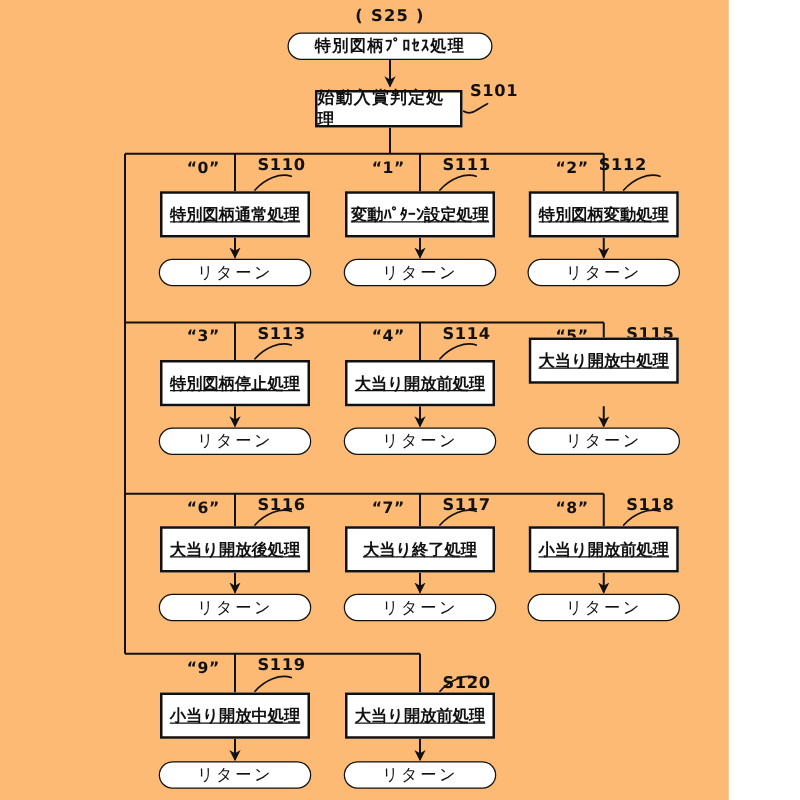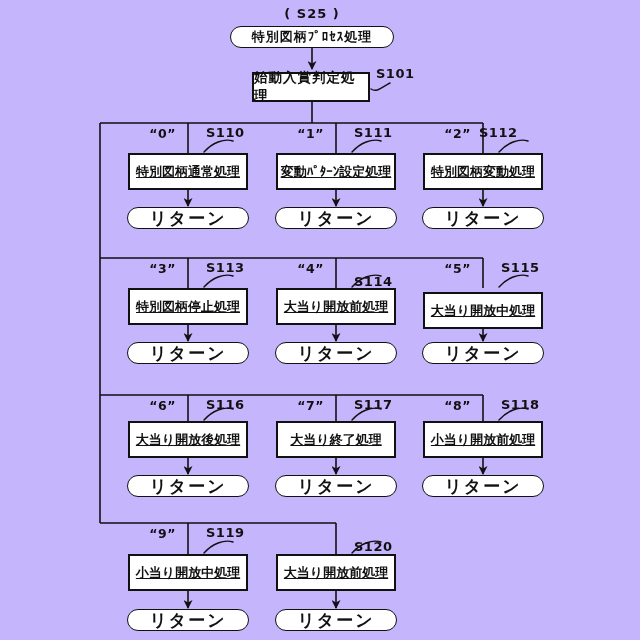--- a/index.html
+++ b/index.html
@@ -1,17 +1,17 @@
 <!DOCTYPE html>
 <html><head>
 <meta charset="utf-8">
 <style>
   html,body{margin:0;padding:0;background:#fff;}
   #stage{
-    position:relative;width:640px;height:640px;background:#c4b5fd;
+    position:relative;width:583px;height:640px;background:#fdba74;
     font-family:"DejaVu Sans",sans-serif;color:#111;overflow:hidden;
   }
   #connectors{position:absolute;left:0;top:0;width:640px;height:640px;}
   .abs{position:absolute;box-sizing:border-box;}
   .fig-ref{
     width:120px;text-align:center;font-size:13px;font-weight:700;letter-spacing:1px;
   }
   .terminator{
     border:1.8px solid #111;border-radius:12px;background:#fff;
     display:flex;align-items:center;justify-content:center;
@@ -23,21 +23,21 @@
     font-size:13px;font-weight:600;white-space:nowrap;text-decoration:underline;
   }
   .sbox{
     width:118px;height:30px;border:2px solid #111;background:#fff;
     display:flex;align-items:center;justify-content:center;
     font-size:13.5px;font-weight:600;letter-spacing:1px;
   }
   .ret{
     width:122px;height:22px;border:1.8px solid #111;border-radius:11px;background:#fff;
     display:flex;align-items:center;justify-content:center;
-    font-size:17px;font-weight:700;letter-spacing:2px;
+    font-size:13px;font-weight:400;letter-spacing:2px;
   }
   .case{
     width:48px;text-align:right;font-size:12.5px;font-weight:700;letter-spacing:.5px;
   }
   .step{
     font-size:13px;font-weight:700;letter-spacing:.5px;
   }
 </style>
 </head>
 <body>
@@ -134,29 +134,29 @@
 
   <div>
     <div class="abs case" style="left:128px;top:261px">“3”</div>
     <div class="abs step" style="left:206px;top:260px">S113</div>
     <div class="abs pbox" style="left:128px;top:288px">特別図柄停止処理</div>
     <div class="abs ret" style="left:127px;top:342px">リターン</div>
   </div>
 
   <div>
     <div class="abs case" style="left:276px;top:261px">“4”</div>
-    <div class="abs step" style="left:354px;top:274px">S114</div>
+    <div class="abs step" style="left:354px;top:260px">S114</div>
     <div class="abs pbox" style="left:276px;top:288px">大当り開放前処理</div>
     <div class="abs ret" style="left:275px;top:342px">リターン</div>
   </div>
 
   <div>
     <div class="abs case" style="left:423px;top:261px">“5”</div>
     <div class="abs step" style="left:501px;top:260px">S115</div>
-    <div class="abs pbox" style="left:423px;top:292px">大当り開放中処理</div>
+    <div class="abs pbox" style="left:423px;top:270px">大当り開放中処理</div>
     <div class="abs ret" style="left:422px;top:342px">リターン</div>
   </div>
 
   <div>
     <div class="abs case" style="left:128px;top:398px">“6”</div>
     <div class="abs step" style="left:206px;top:397px">S116</div>
     <div class="abs pbox" style="left:128px;top:421px">大当り開放後処理</div>
     <div class="abs ret" style="left:127px;top:475px">リターン</div>
   </div>
 

